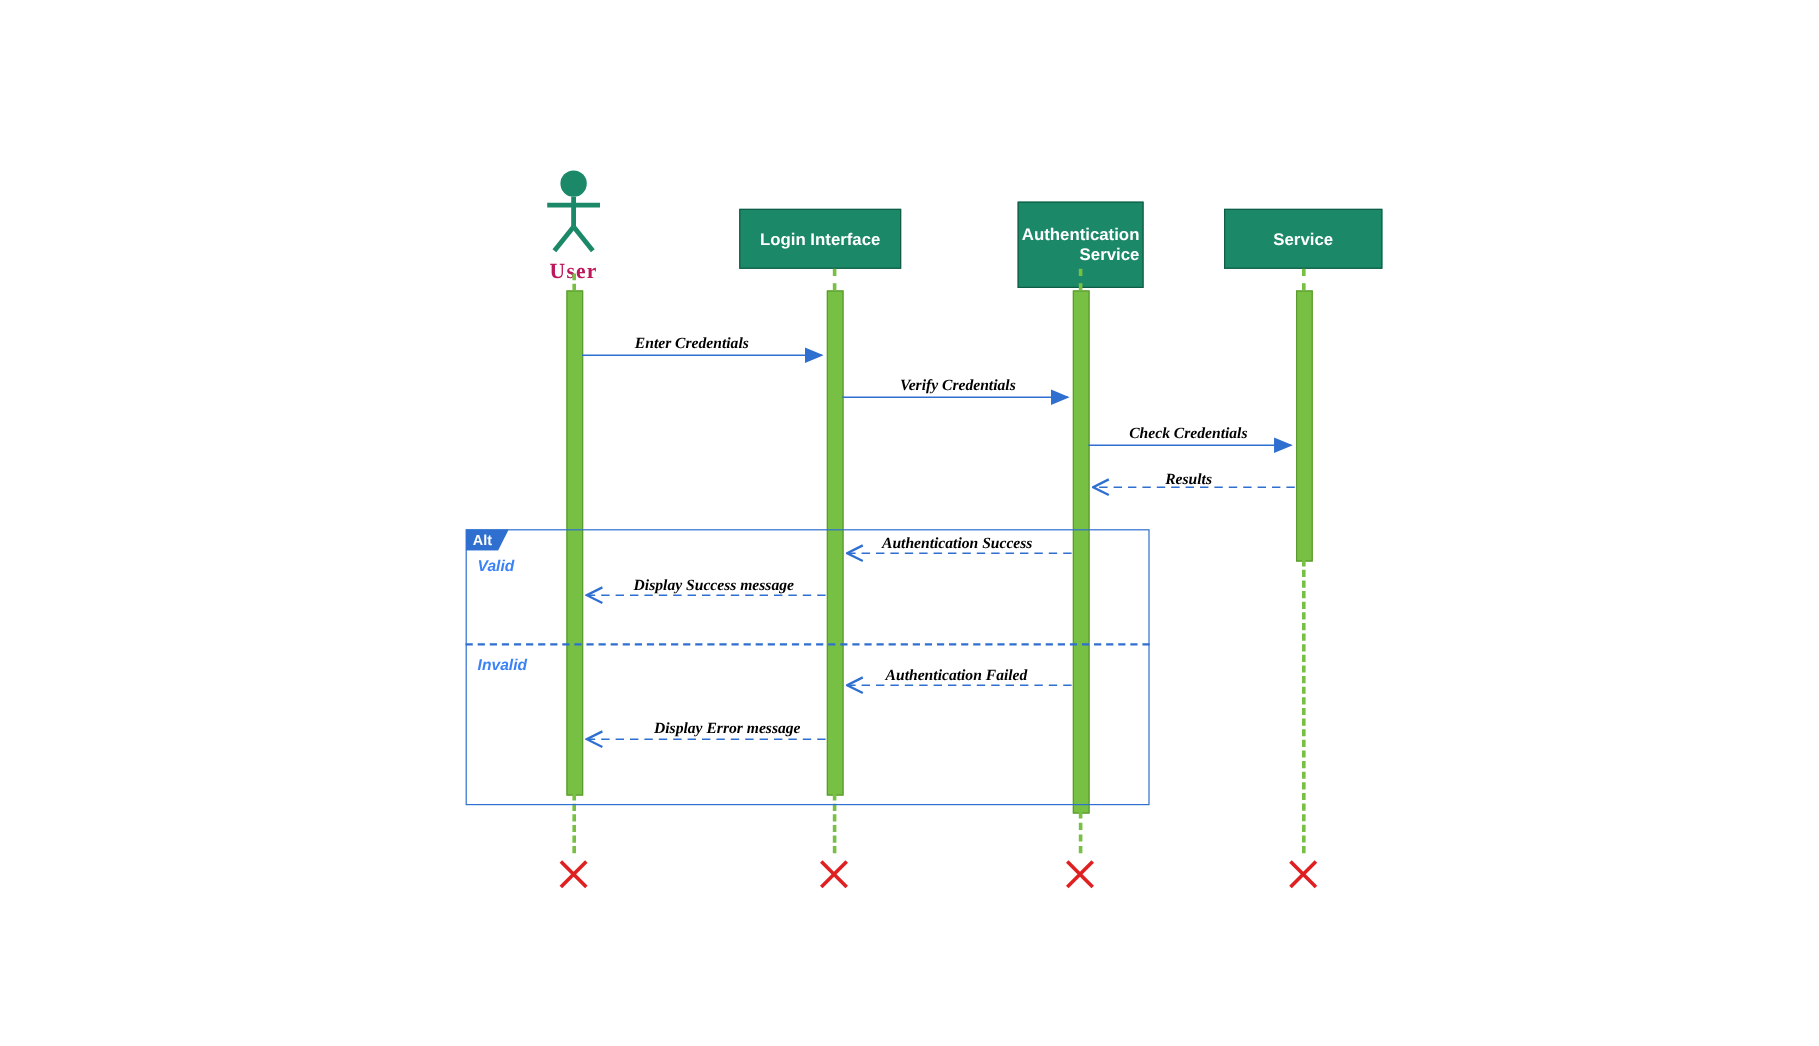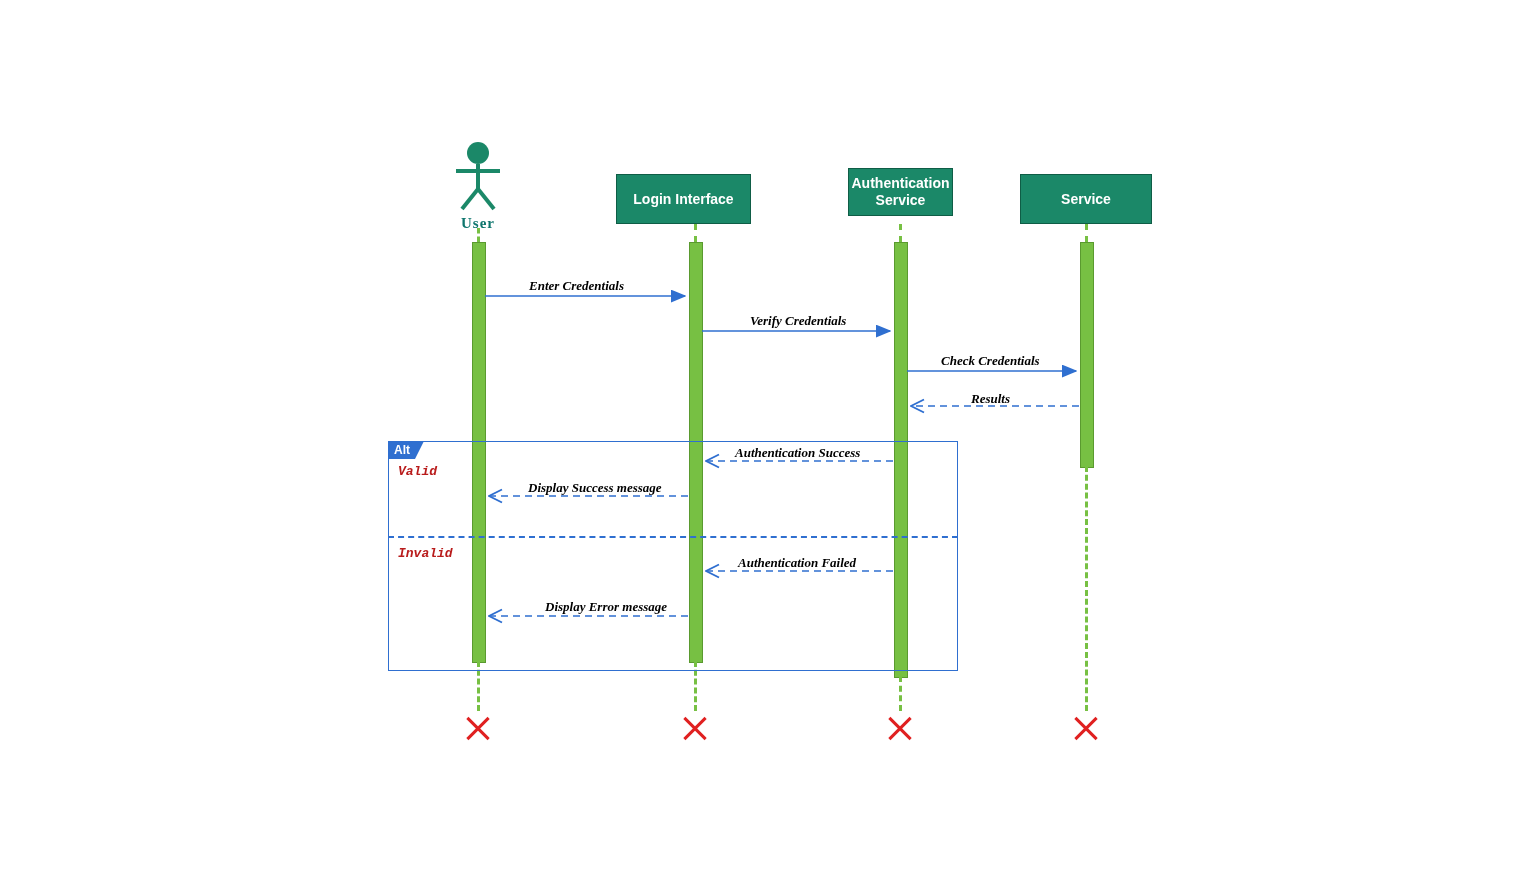--- a/index.html
+++ b/index.html
@@ -34,22 +34,22 @@
     text-align: center;
     line-height: 1.2;
     padding: 0 6px;
     box-sizing: border-box;
   }
   .actor {
     position: absolute;
     text-align: center;
   }
   .actor-label {
-    color: #0f766e;
-    font-size: 15px;
+    color: #be185d;
+    font-size: 18px;
     font-family: "Times New Roman", serif;
     font-weight: 600;
     letter-spacing: 1px;
   }
   .lifeline-dashed {
     position: absolute;
     border-left: 3px dashed #77c043;
     height: 0;
   }
   .activation {
@@ -77,25 +77,25 @@
     background: #2f6fd0;
     color: #fff;
     font-size: 12px;
     font-family: Arial, sans-serif;
     font-weight: 700;
     padding: 2px 14px 2px 6px;
     clip-path: polygon(0 0, 100% 0, 75% 100%, 0 100%);
   }
   .guard {
     position: absolute;
-    color: #b91c1c;
+    color: #3b82f6;
     font-style: italic;
     font-weight: 700;
     font-size: 13px;
-    font-family: Liberation Mono, monospace;
+    font-family: Liberation Sans, sans-serif;
   }
   .alt-divider {
     position: absolute;
     border-top: 2.5px dashed #2f6fd0;
   }
   .terminator {
     position: absolute;
     width: 30px;
     height: 30px;
   }
@@ -131,21 +131,21 @@
       <line x1="8" y1="30" x2="52" y2="30" stroke="#1b8868" stroke-width="4"></line>
       <line x1="30" y1="48" x2="14" y2="68" stroke="#1b8868" stroke-width="4"></line>
       <line x1="30" y1="48" x2="46" y2="68" stroke="#1b8868" stroke-width="4"></line>
     </svg>
     <div class="actor-label">User</div>
   </div>
 
   <div class="participant-box" style="left:578px; top:148px; width:135px; height:50px;">
     <span>Login Interface</span>
   </div>
-  <div class="participant-box" style="left:810px; top:142px; width:105px; height:48px;">
+  <div class="participant-box" style="left:810px; top:142px; width:105px; height:72px;text-align:right;">
     <span>Authentication Service</span>
   </div>
   <div class="participant-box" style="left:982px; top:148px; width:132px; height:50px;">
     <span>Service</span>
   </div>
 
   <div class="activation" style="left:434px; top:216px; height:419px;"></div>
   <div class="activation" style="left:651px; top:216px; height:419px;"></div>
   <div class="activation" style="left:856px; top:216px; height:434px;"></div>
   <div class="activation" style="left:1042px; top:216px; height:224px;"></div>

